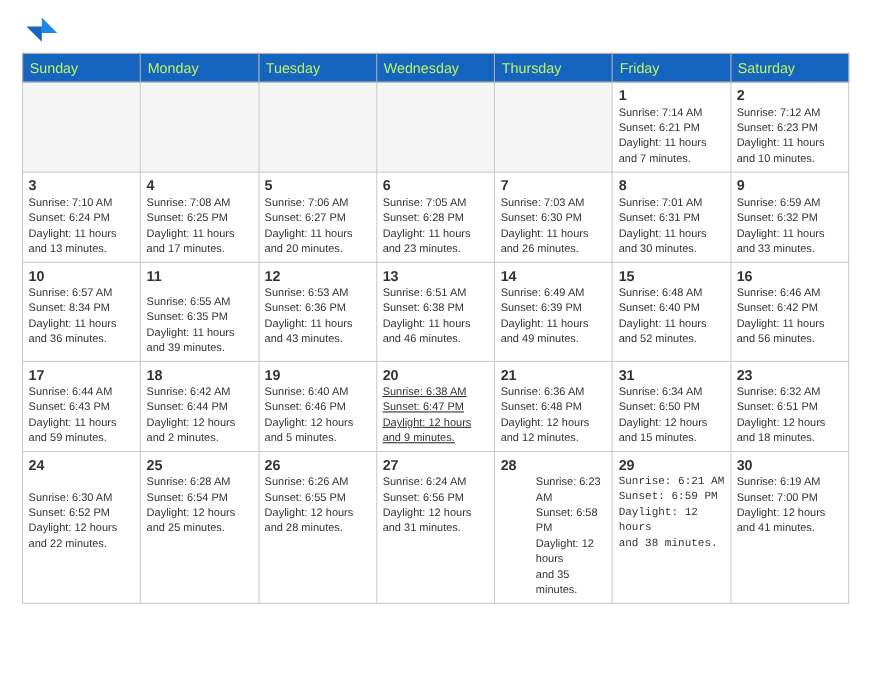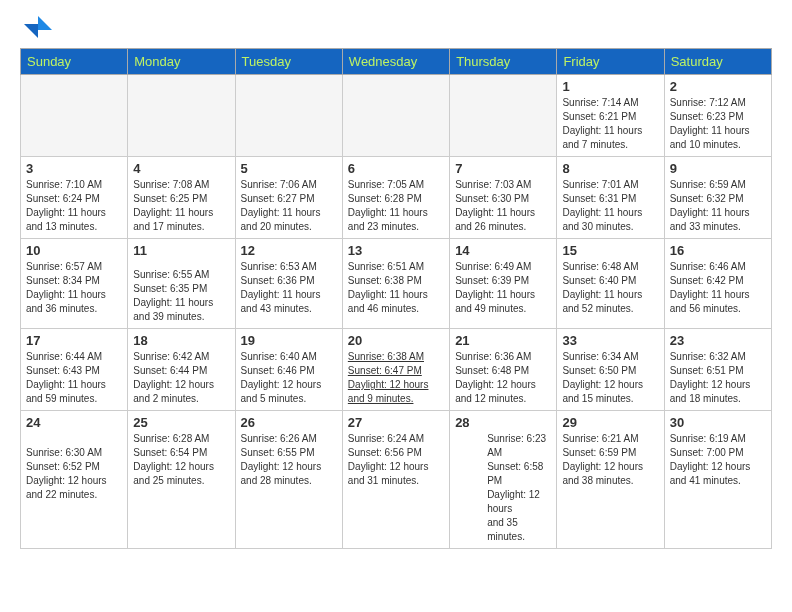--- a/index.html
+++ b/index.html
@@ -271,21 +271,21 @@
 and 9 minutes.</div>
           </td>
           <td>
             <span class="day-number">21</span>
             <div class="day-info" style="white-space: pre-line;">Sunrise: 6:36 AM
 Sunset: 6:48 PM
 Daylight: 12 hours
 and 12 minutes.</div>
           </td>
           <td>
-            <span class="day-number">33</span>
+            <span class="day-number">31</span>
             <div class="day-info" style="white-space: pre-line;">Sunrise: 6:34 AM
 Sunset: 6:50 PM
 Daylight: 12 hours
 and 15 minutes.</div>
           </td>
           <td>
             <span class="day-number">23</span>
             <div class="day-info" style="white-space: pre-line;">Sunrise: 6:32 AM
 Sunset: 6:51 PM
 Daylight: 12 hours
@@ -323,21 +323,21 @@
           </td>
           <td>
             <span class="day-number">28</span>
             <div class="day-info" style="white-space: pre-line; margin-left: 32px;">Sunrise: 6:23 AM
 Sunset: 6:58 PM
 Daylight: 12 hours
 and 35 minutes.</div>
           </td>
           <td>
             <span class="day-number">29</span>
-            <div class="day-info" style="white-space: pre-line;">Sunrise: 6:21 AM
+            <div class="day-info" style="white-space: pre-line; font-family: Liberation Mono, monospace;">Sunrise: 6:21 AM
 Sunset: 6:59 PM
 Daylight: 12 hours
 and 38 minutes.</div>
           </td>
           <td>
             <span class="day-number">30</span>
             <div class="day-info" style="white-space: pre-line;">Sunrise: 6:19 AM
 Sunset: 7:00 PM
 Daylight: 12 hours
 and 41 minutes.</div>

